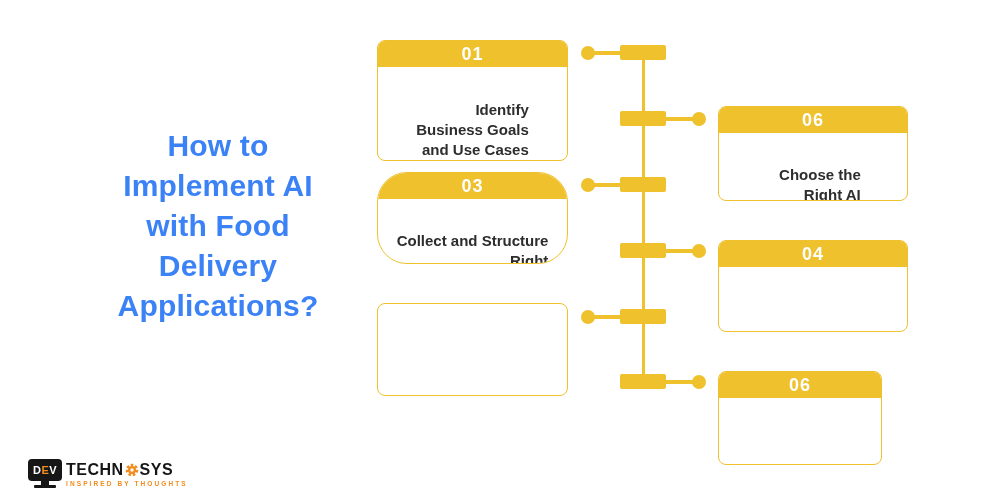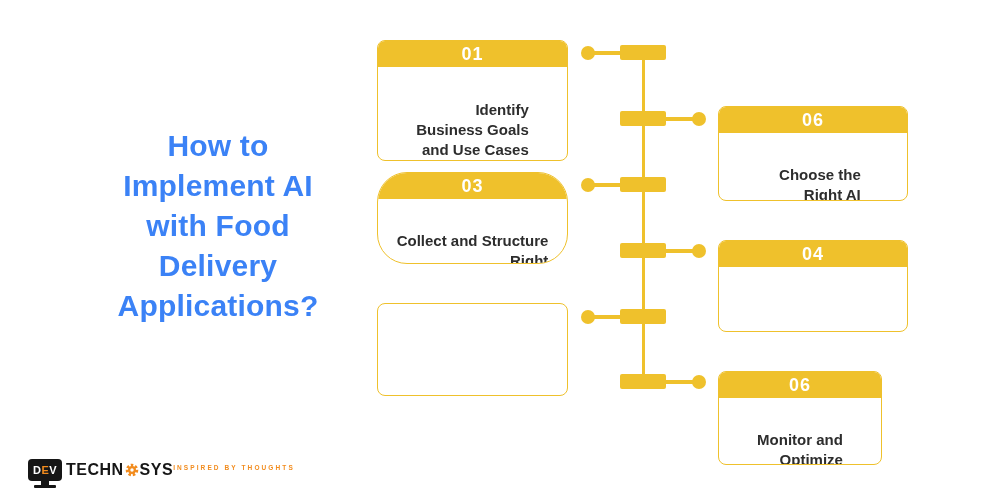--- a/index.html
+++ b/index.html
@@ -45,21 +45,21 @@
   .logo{position:absolute;left:28px;top:458px;display:flex;align-items:flex-start;}
   .monitor{position:relative;width:36px;height:32px;flex:0 0 36px;}
   .monitor-screen{
     position:absolute;left:0;top:1px;width:34px;height:22px;background:#161616;
     border-radius:4px;display:flex;align-items:center;justify-content:center;
     color:#fff;font-size:11px;font-weight:700;letter-spacing:.5px;
   }
   .monitor-screen .e{color:#f28c1e;}
   .monitor-neck{position:absolute;left:13px;top:23px;width:8px;height:4px;background:#161616;}
   .monitor-base{position:absolute;left:6px;top:27px;width:22px;height:2.5px;background:#161616;border-radius:1px;}
-  .brand{display:flex;margin-left:2px;margin-top:4px;}
+  .brand{display:flex;flex-direction:column;margin-left:2px;margin-top:4px;}
   .brand-line{
     display:flex;align-items:center;font-size:16px;font-weight:700;
     color:#161616;letter-spacing:.5px;line-height:16px;
   }
   .brand-line .gear{display:inline-flex;margin:0 1px;}
   .tagline{
     margin-top:2px;font-size:6.5px;font-weight:700;color:#f28c1e;
     letter-spacing:2.1px;line-height:8px;
   }
 </style>
@@ -122,22 +122,20 @@
 
   <div class="card card-4">
     <div class="card-header">04</div>
   </div>
 
   <div class="card card-5">
   </div>
 
   <div class="card card-6">
     <div class="card-header">06</div>
-    <div class="card-body">Monitor and
-Optimize</div>
   </div>
 
   <div class="logo">
     <div class="monitor">
       <div class="monitor-screen">
           <span>D</span>
           <span class="e">E</span>
           <span>V</span>
         </div>
       <div class="monitor-neck"></div>

